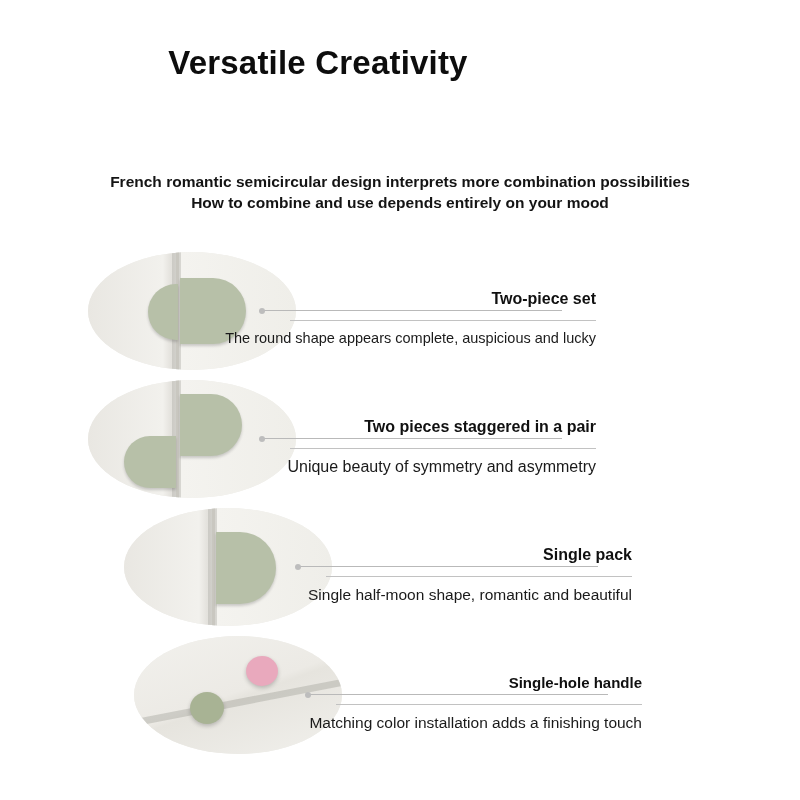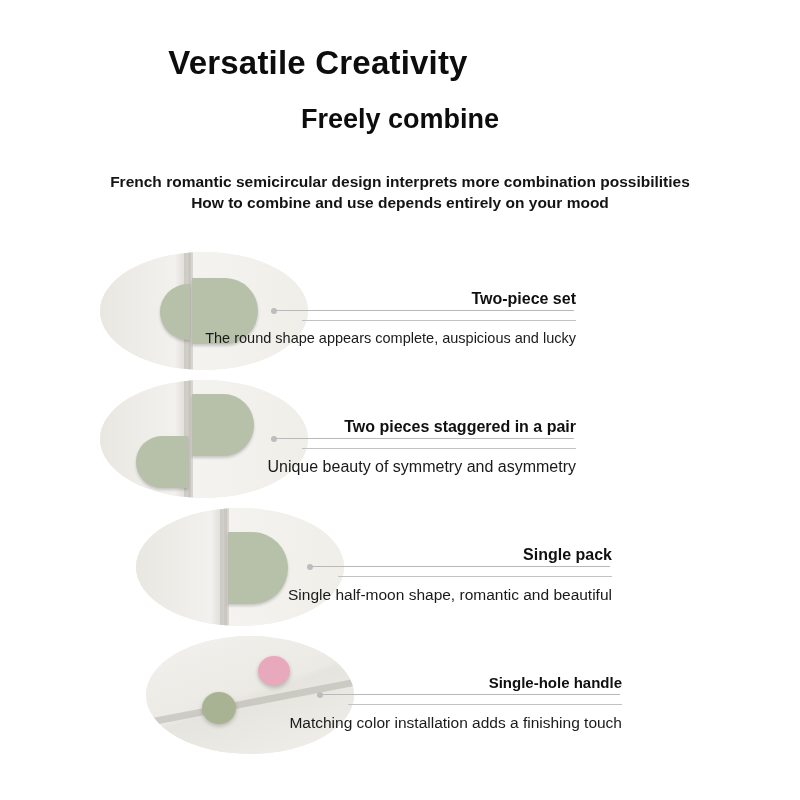--- a/index.html
+++ b/index.html
@@ -52,23 +52,24 @@
     text-align: center;
     font-size: 15.5px;
     font-weight: bold;
     line-height: 1.35;
     color: #141414;
   }
 
   
   .row {
     position: absolute;
-    left: 12px;
+    left: 0;
     width: 652px;
     height: 120px;
+    padding-left: 32px;
   }
   .row-1 { top: 252px; }
   .row-2 { top: 380px; }
   .row-3 { top: 508px; margin-left: 36px; }
   .row-4 { top: 636px; margin-left: 46px; }
 
   
   .photo {
     position: absolute;
     left: 88px;
@@ -156,21 +157,20 @@
     height: 1px;
     background: #c2c2c2;
   }
 </style>
 </head>
 <body>
 
 <div class="page">
 
   <div class="title">Versatile Creativity</div>
-  <div class="subtitle">Freely combine</div>
   <div class="lead">French romantic semicircular design interprets more combination possibilities How to combine and use depends entirely on your mood</div>
 
   <div class="row row-1">
     <div class="photo">
       <div class="cab"></div>
       <div class="seam-shadow" style="left:84px;"></div>
       <div class="seam" style="left:88px;"></div>
       <div class="half left" style="left:60px; top:32px; width:30px; height:56px;"></div>
       <div class="half right" style="left:92px; top:26px; width:66px; height:66px;"></div>
     </div>

